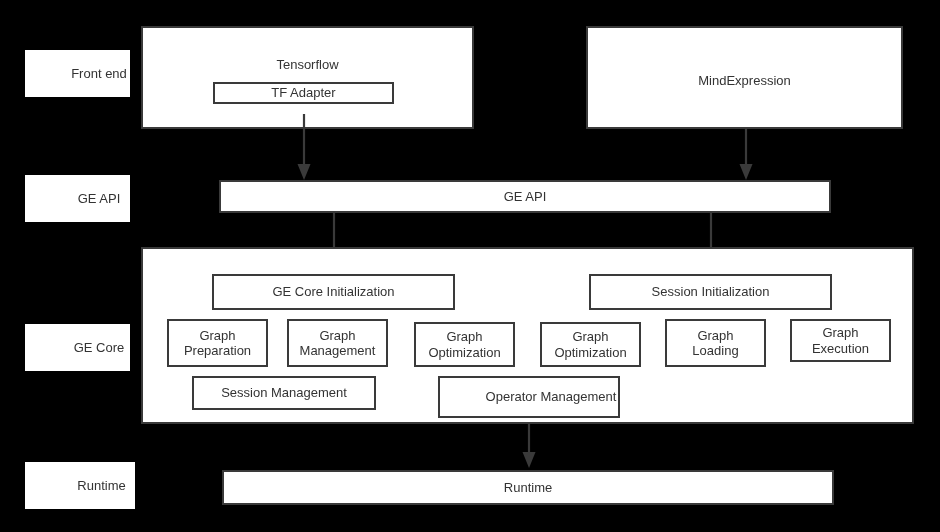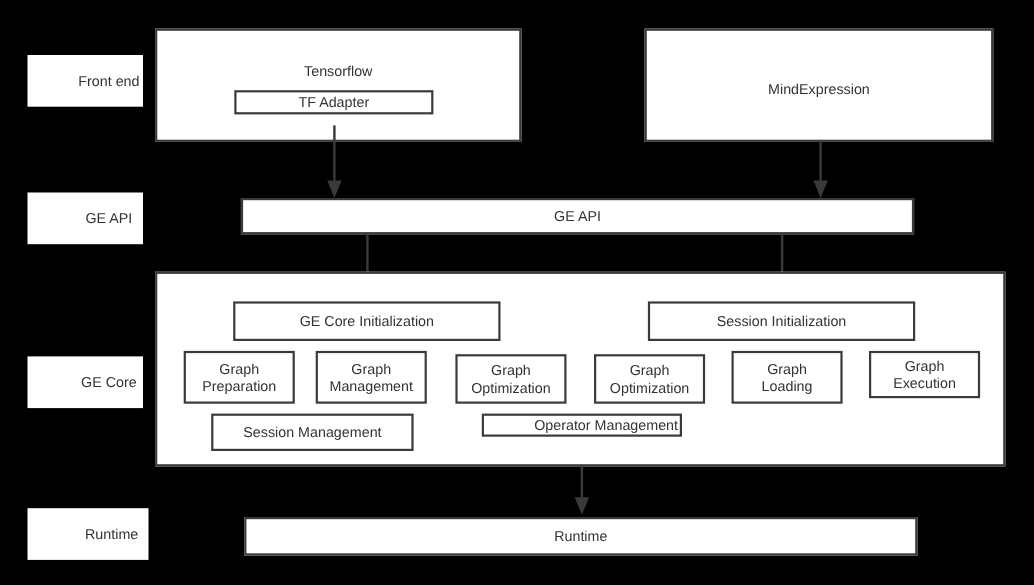--- a/index.html
+++ b/index.html
@@ -167,21 +167,21 @@
   <div class="box bordered t13" style="left:790px; top:319px; width:101px; height:43px;">
     <div>
       <div>Graph</div>
       <div>Execution</div>
     </div>
   </div>
 
   <div class="box bordered t13" style="left:192px; top:376px; width:184px; height:34px;">
     <span>Session Management</span>
   </div>
-  <div class="box bordered t13" style="left:438px; top:376px; width:182px; height:21px;padding-left:44px;">
+  <div class="box bordered t13" style="left:438px; top:376px; width:182px; height:42px;padding-left:44px;">
     <span>Operator Management</span>
   </div>
 
   <div class="arrow" style="left:515px; top:424px;">
     <svg width="28" height="46" viewBox="0 0 28 46">
       <line x1="14" y1="0" x2="14" y2="32" stroke="#3a3a3a" stroke-width="2.2"></line>
       <polygon points="14,44 7.5,28 20.5,28" fill="#3a3a3a"></polygon>
     </svg>
   </div>
 

